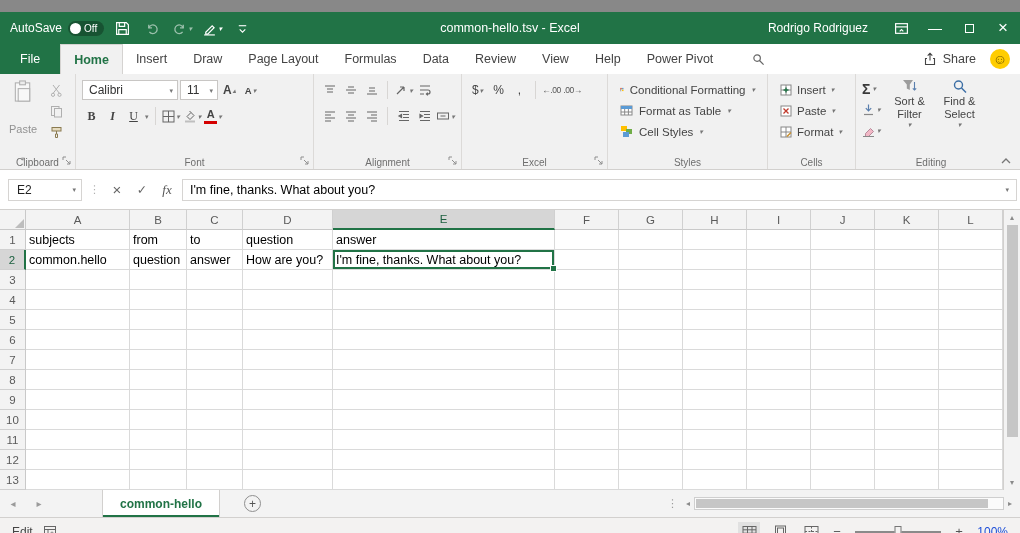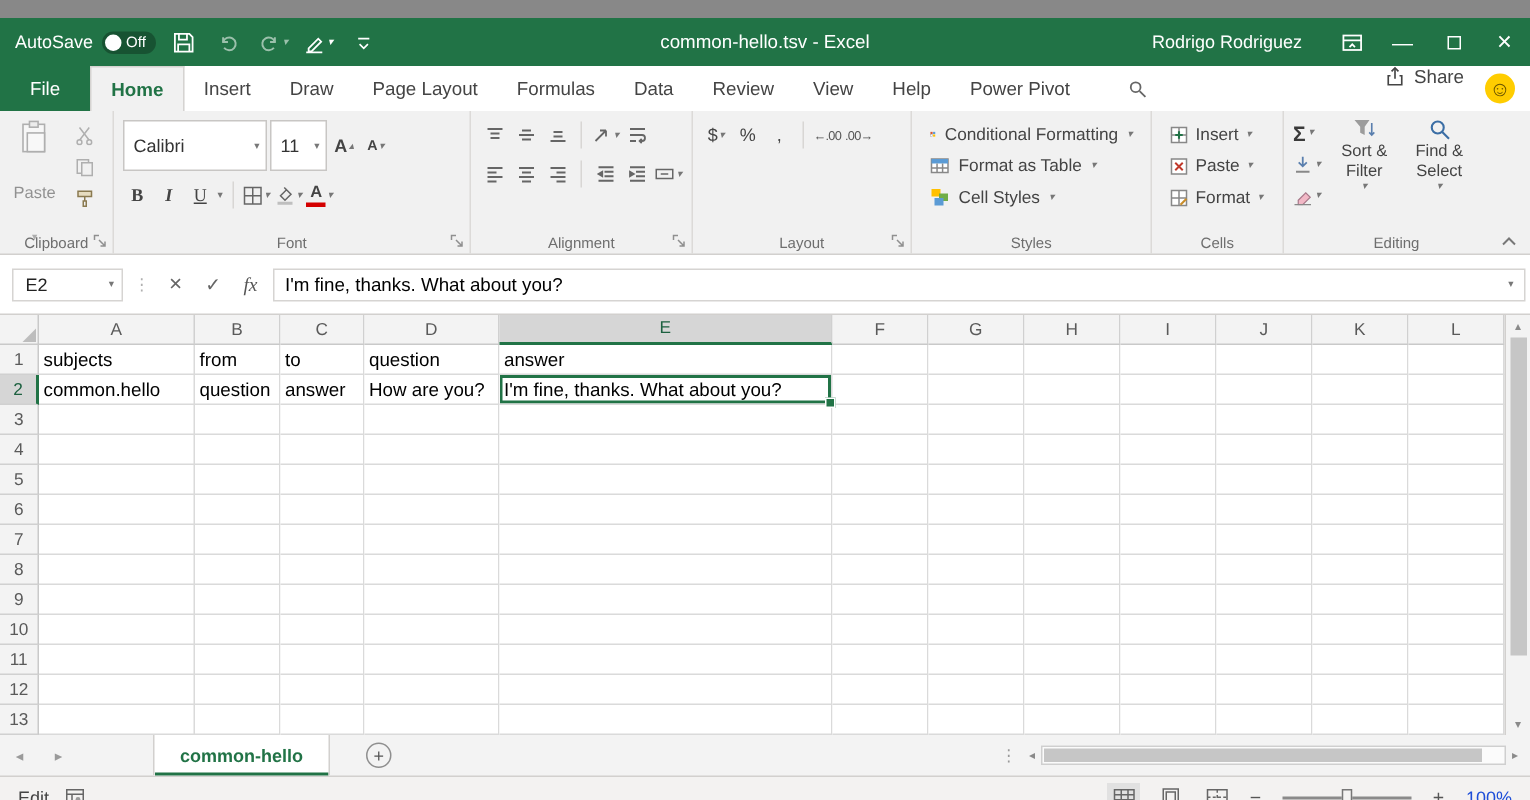--- a/index.html
+++ b/index.html
@@ -22,36 +22,36 @@
 .usern{font-size:12px;margin-right:16px}
 .winbtn{width:34px;height:100%;display:flex;align-items:center;justify-content:center;font-size:14px}
 .maxbox{width:9px;height:9px;border:1px solid #fff}
 
 
 .tabrow{height:30px;flex:0 0 30px;background:#fff;display:flex;align-items:stretch}
 .ftab{background:#217346;color:#fff;padding:0 20px;display:flex;align-items:center;font-size:12.5px}
 .rtab{padding:0 13px;display:flex;align-items:center;color:#444;font-size:12.5px}
 .rtab.active{background:#f1f1f1;border:1px solid #d5d3d1;border-bottom:none;color:#217346;font-weight:700}
 .tellme{display:flex;align-items:center;gap:7px;color:#555;margin-left:26px;font-size:12.5px}
-.sharebox{display:flex;align-items:flex-start;gap:6px;margin-left:auto;margin-right:14px;color:#444;font-size:12.5px}
+.sharebox{display:flex;align-items:center;gap:6px;margin-left:auto;margin-right:14px;color:#444;font-size:12.5px}
 .smileybox{width:20px;height:20px;border-radius:50%;background:#ffcd00;color:#6b5500;display:flex;align-items:center;justify-content:center;font-size:14px;margin-right:10px;align-self:center}
 
 
 .ribbon{height:96px;flex:0 0 96px;background:#f1f1f1;border-bottom:1px solid #d2d0ce;display:flex;position:relative}
 .rgroup{position:relative;border-right:1px solid #dcdad8;padding:3px 2px 15px;display:flex;flex-direction:column}
 .glabel{position:absolute;bottom:1px;left:0;right:0;text-align:center;font-size:10px;color:#6e6e6e}
 .launcher{position:absolute;bottom:3px;right:3px;width:10px;height:10px;display:flex;opacity:.8}
 .rbody{display:flex;flex:1}
 .bigbtn{display:flex;flex-direction:column;align-items:center;justify-content:flex-start;padding:3px 7px 0;gap:20px;color:#444}
 .blabel{font-size:11px}
 .minicol{display:flex;flex-direction:column;gap:4px;padding-top:5px}
 .mini{width:24px;height:17px;display:flex;align-items:center;justify-content:center}
 .rcol{display:flex;flex-direction:column;gap:6px;padding:3px 4px}
 .rrow{display:flex;align-items:center;gap:2px}
-.combo{background:#fff;border:1px solid #c8c6c4;height:34px;display:flex;align-items:center;justify-content:space-between;padding:0 4px 0 6px;font-size:12px;color:#333}
+.combo{background:#fff;border:1px solid #c8c6c4;height:20px;display:flex;align-items:center;justify-content:space-between;padding:0 4px 0 6px;font-size:12px;color:#333}
 .sbtn{min-width:19px;height:20px;display:flex;align-items:center;justify-content:center;gap:1px;color:#444;font-size:12px}
 .gcar{font-size:7px;color:#777;line-height:1}
 .vdiv{width:1px;height:18px;background:#d8d6d4;margin:0 4px}
 .bserif{font-family:"Liberation Serif",serif;font-weight:700}
 .iserif{font-family:"Liberation Serif",serif;font-style:italic;font-weight:700}
 .userif{font-family:"Liberation Serif",serif;text-decoration:underline}
 .fcolor{display:flex;flex-direction:column;align-items:center;line-height:1;gap:1px}
 .fcolor b{font-size:11px;font-weight:700;color:#444}
 .fbar{width:13px;height:3px;background:#d40000}
 .dectxt{font-size:8.5px;color:#555;letter-spacing:-.5px}
@@ -406,21 +406,21 @@
             </span>
           <span class="vdiv"></span>
           <span class="sbtn">
               <span class="dectxt">←.00</span>
             </span>
           <span class="sbtn">
               <span class="dectxt">.00→</span>
             </span>
         </div>
       </div>
-      <span class="glabel">Layout</span>
+      <span class="glabel">Excel</span>
       <span class="launcher">
         <svg width="10" height="10" viewBox="0 0 10 10" fill="none" stroke="#777" stroke-width="1">
             <path d="M1 4V1h3M4 4l4 4M8 5v3H5"></path>
           </svg>
       </span>
     </div>
 
     <div class="rgroup" style="width:160px">
       <div class="rcol" style="gap:2px">
         <div class="stylerow">

